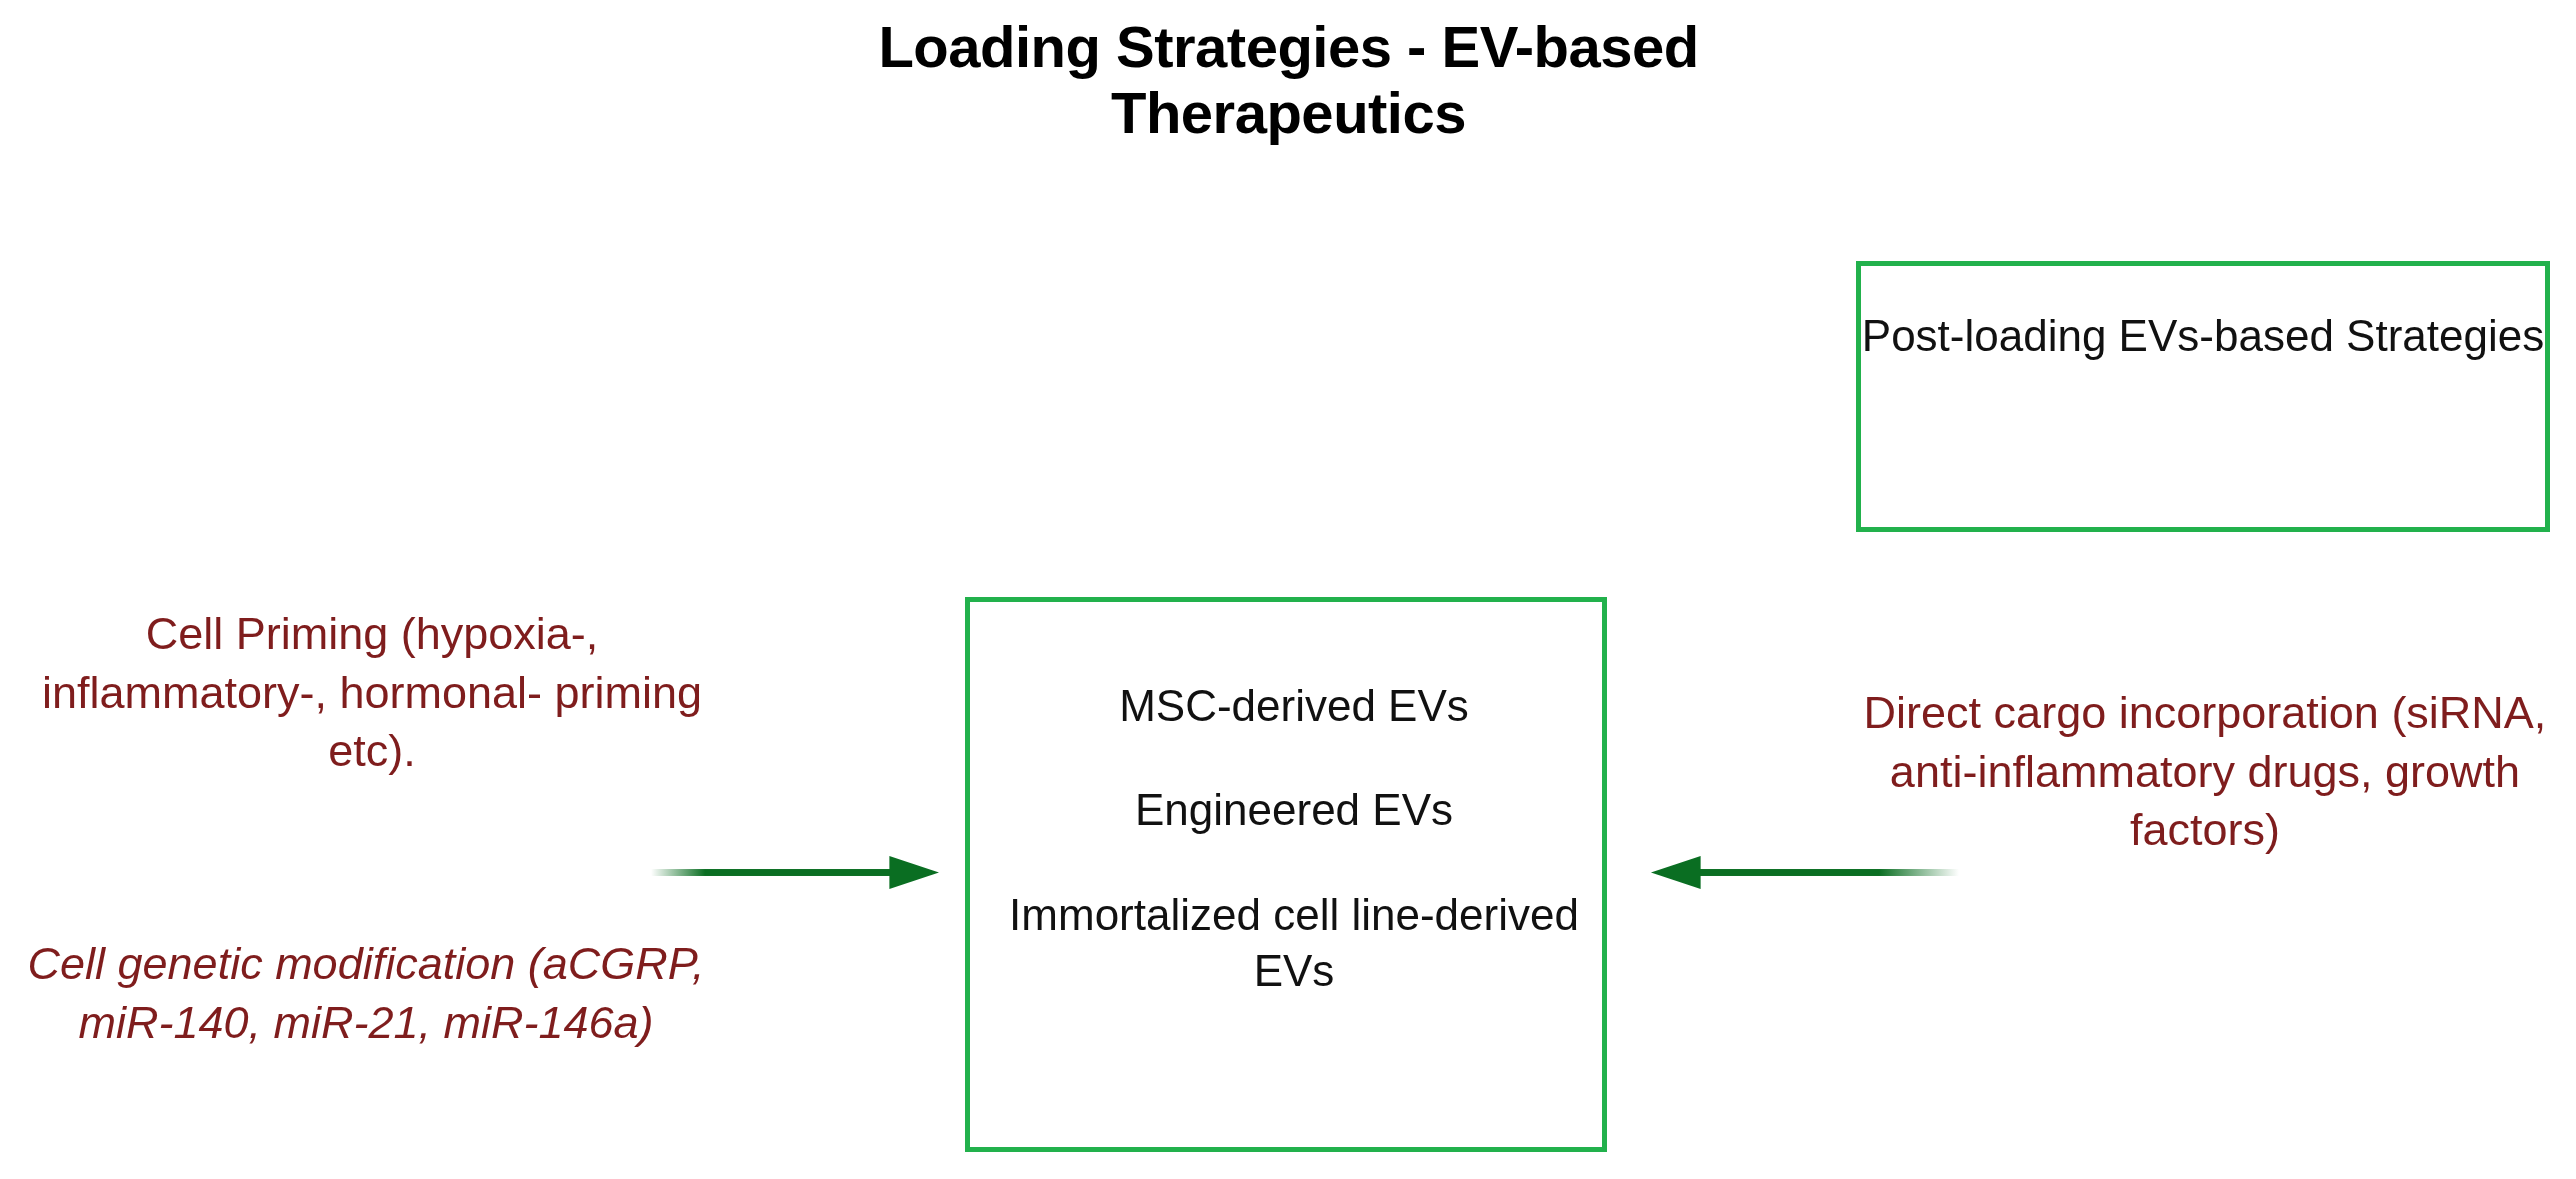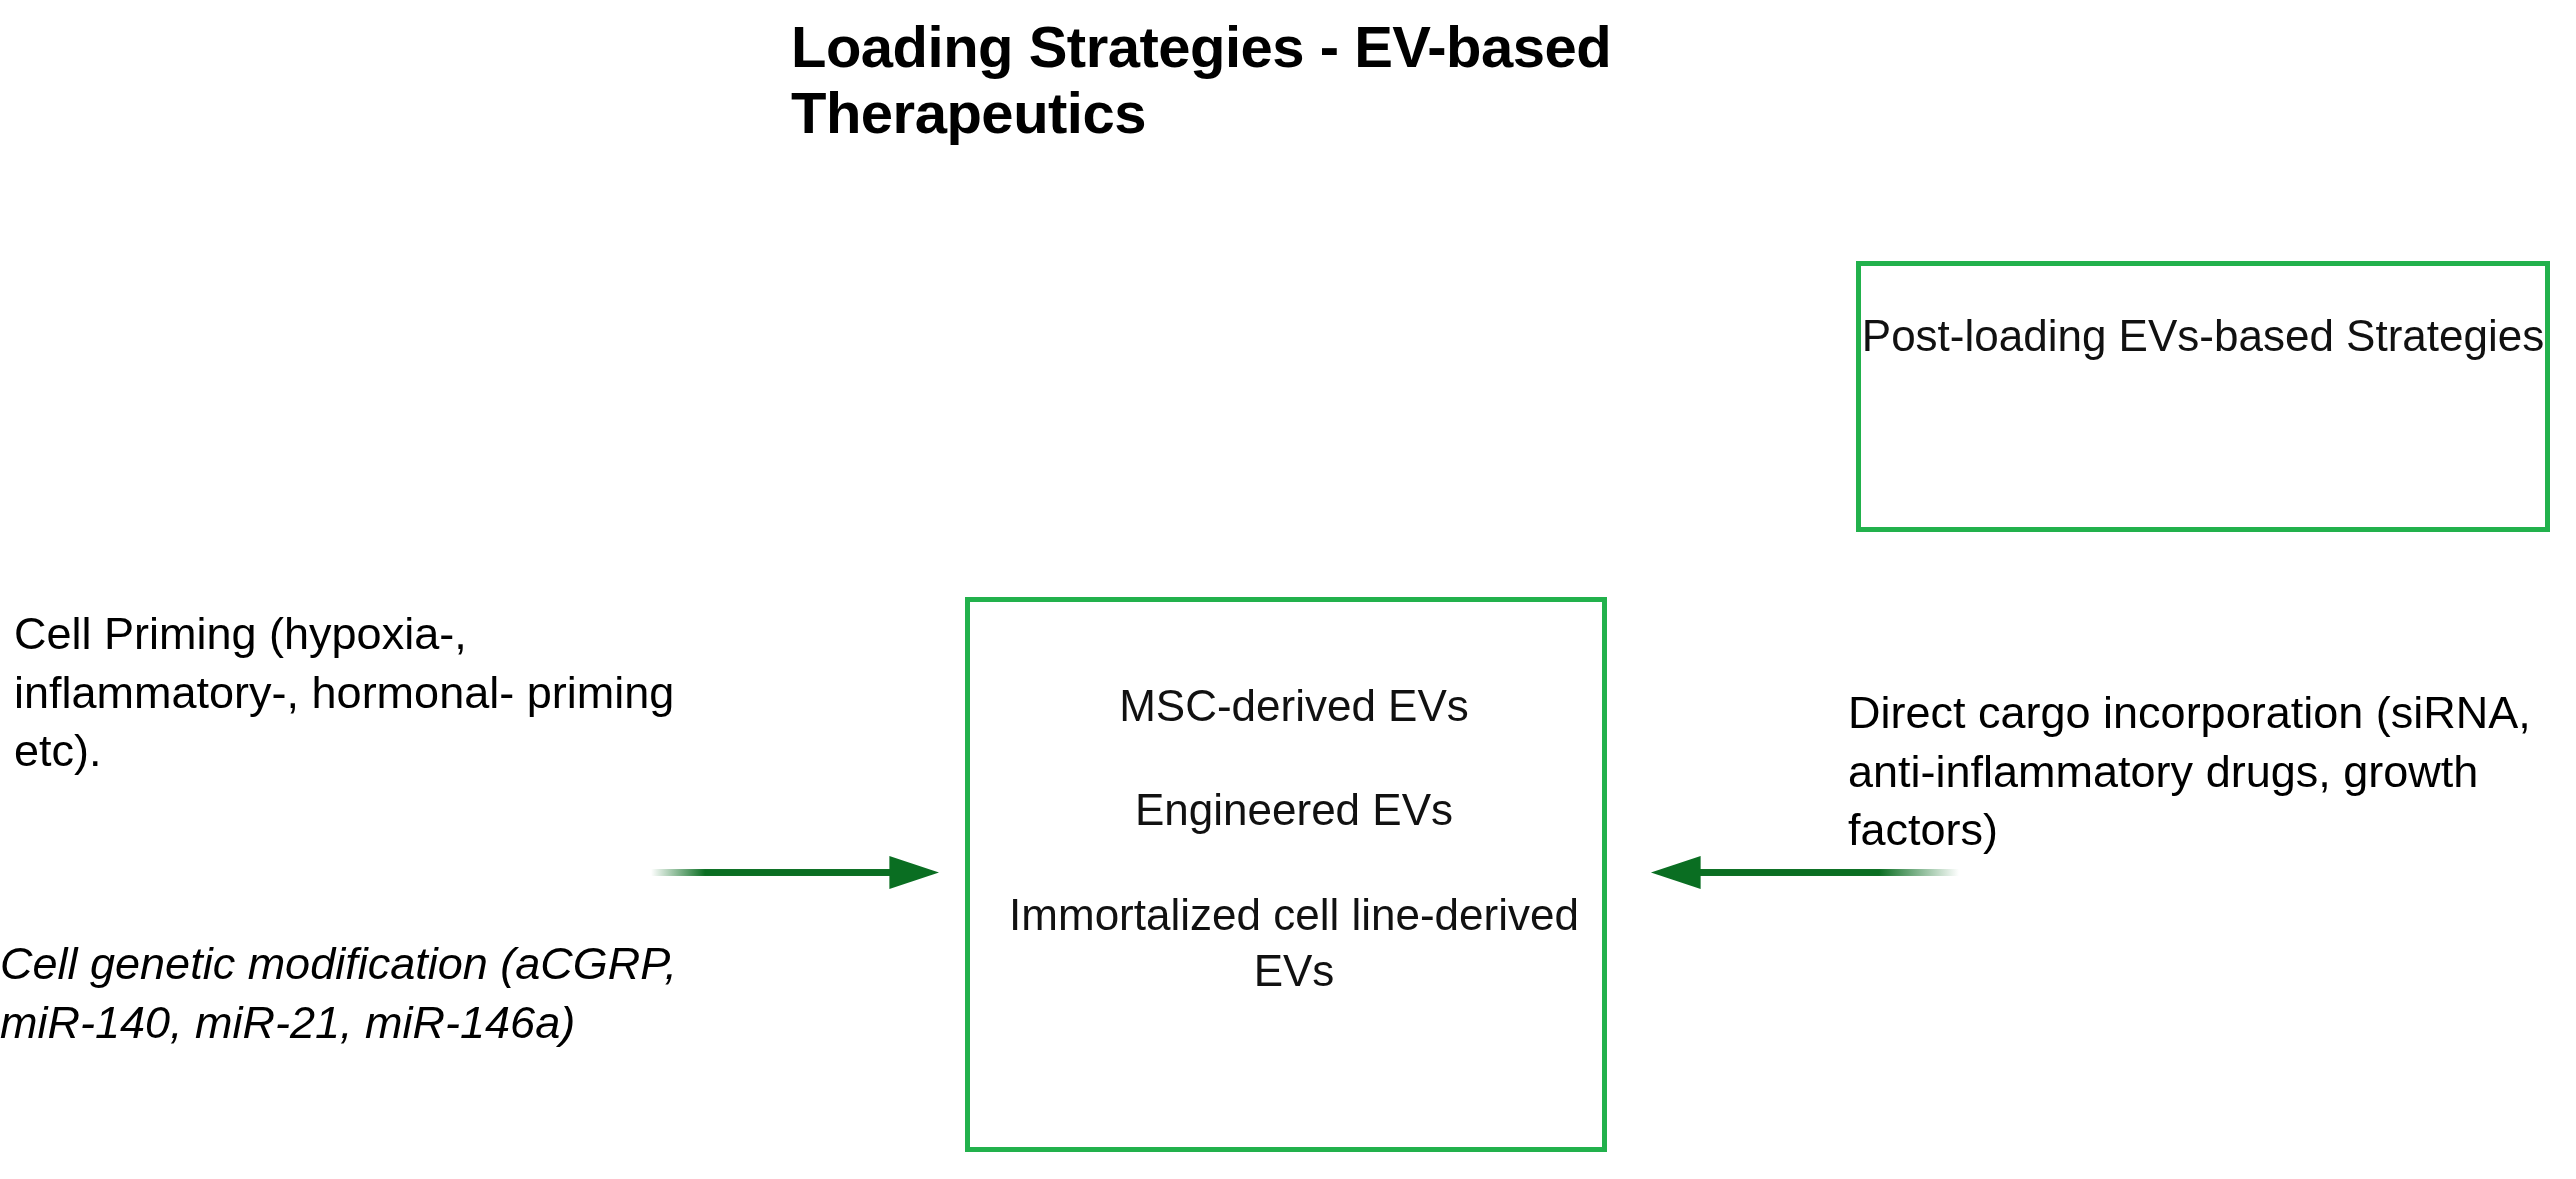--- a/index.html
+++ b/index.html
@@ -18,21 +18,21 @@
     background: #ffffff;
     overflow: hidden;
   }
 
   
   .title {
     position: absolute;
     left: 791px;
     top: 14px;
     width: 995px;
-    text-align: left;
+    text-align: center;
     font-weight: bold;
     font-size: 58px;
     line-height: 1.14;
     letter-spacing: -0.5px;
     color: #000000;
   }
   .title .t-line { display: block; }
 
   
   .gbox {
@@ -82,23 +82,24 @@
     font-size: 44px;
     line-height: 1.28;
     color: #111111;
   }
   #box-center .center-item { margin-bottom: 48px; }
   #box-center .center-item:last-child { margin-bottom: 0; }
 
   
   .side-text {
     position: absolute;
+    text-align: center;
     font-size: 45px;
     line-height: 1.30;
-    color: #000000;
+    color: #7f1d1d;
   }
   #text-cell-priming {
     left: 14px;
     top: 605px;
     width: 716px;
   }
   #text-cell-genetic {
     left: 0px;
     top: 935px;
     width: 732px;

